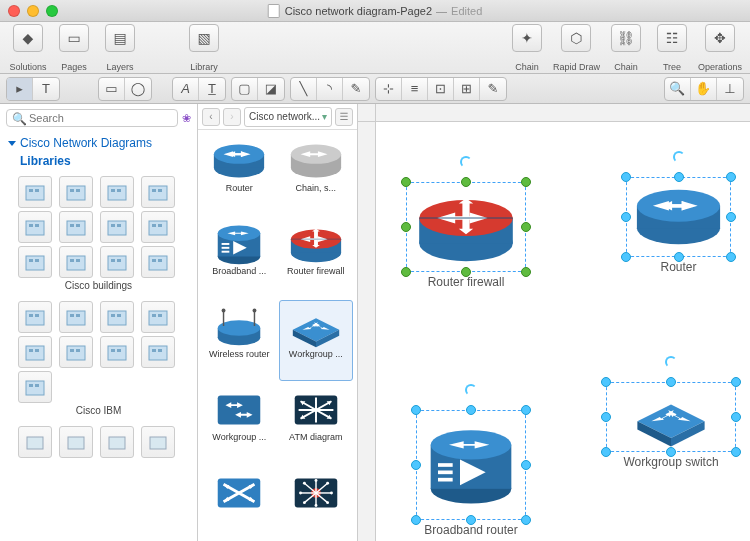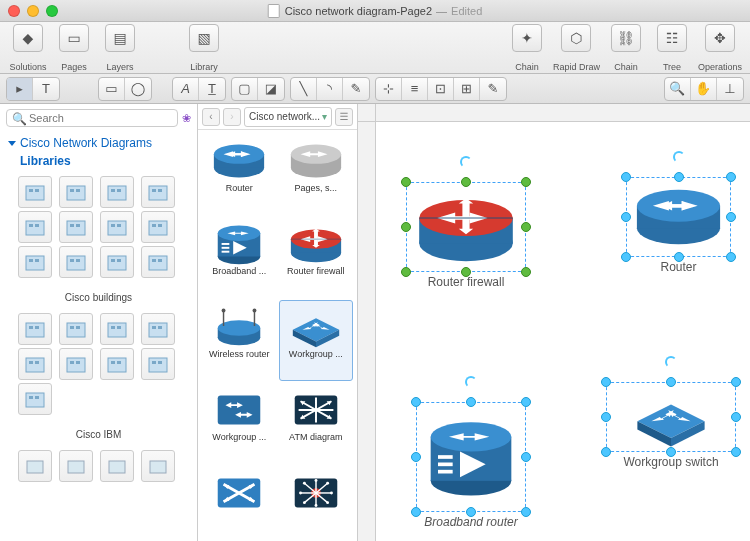--- a/index.html
+++ b/index.html
@@ -27,21 +27,21 @@
 .leftpanel{width:198px;border-right:1px solid #ccc;background:#fff;display:flex;flex-direction:column;overflow:hidden;}
 .searchrow{display:flex;align-items:center;padding:5px 6px;gap:4px;}
 .search-input{flex:1;height:18px;border:1px solid #ccc;border-radius:4px;padding:0 6px 0 22px;font-size:11px;color:#555;background:#fff;}
 .search-wrap{position:relative;flex:1}
 .search-wrap .sicon{position:absolute;left:6px;top:3px;color:#888;font-size:12px}
 .panel-head{color:#0a66c2;font-size:12px;padding:4px 8px 2px 8px;cursor:pointer}
 .panel-head .tri{display:inline-block;width:0;height:0;border-top:5px solid #0a66c2;border-left:4px solid transparent;border-right:4px solid transparent;margin-right:4px;vertical-align:middle;}
 .sub-head{color:#0a66c2;font-weight:bold;font-size:12px;padding:2px 8px 6px 20px;cursor:pointer}
 .lib-grid{display:grid;grid-template-columns:repeat(4,1fr);gap:3px;padding:2px 18px;}
 .lib-cell{width:34px;height:32px;border:1px solid #ccc;border-radius:3px;background:linear-gradient(#f9f9f9,#eee);display:flex;align-items:center;justify-content:center;cursor:pointer}
-.lib-label{text-align:center;font-size:10px;color:#444;margin:12px 0 8px}
+.lib-label{text-align:center;font-size:10px;color:#444;margin:0 0 8px}
 .midpanel{width:160px;border-right:1px solid #ccc;background:#fff;display:flex;flex-direction:column;}
 .mid-top{height:26px;display:flex;align-items:center;padding:2px 4px;gap:3px;border-bottom:1px solid #ddd;}
 .nav-btn{width:18px;height:18px;border:1px solid #ccc;border-radius:3px;background:#f4f4f4;display:flex;align-items:center;justify-content:center;font-size:10px;color:#888;cursor:pointer}
 .crumb{flex:1;height:20px;border:1px solid #ccc;border-radius:3px;background:#fff;display:flex;align-items:center;padding:0 4px;font-size:10px;color:#444;overflow:hidden;white-space:nowrap;cursor:pointer}
 .shape-grid{display:grid;grid-template-columns:1fr 1fr;gap:2px;padding:4px;overflow:auto;flex:1}
 .shape-cell{display:flex;flex-direction:column;align-items:center;padding:2px;cursor:pointer;border:1px solid transparent;border-radius:3px}
 .shape-cell.sel{border-color:#7eb3e6;background:#eaf2fb}
 .shape-svg{width:58px;height:46px;display:flex;align-items:center;justify-content:center}
 .shape-lbl{font-size:9px;color:#333;text-align:center;white-space:nowrap;overflow:hidden;width:100%;}
 .canvas-wrap{flex:1;position:relative;background:#fff;overflow:hidden}
@@ -368,21 +368,21 @@
             </svg>
           </div>
           <div class="shape-lbl">Router</div>
         </div>
         <div class="shape-cell">
           <div class="shape-svg">
             <svg width="58" height="44" viewBox="0 0 60 44">
               <use href="#shape-router-gray"></use>
             </svg>
           </div>
-          <div class="shape-lbl">Pages, s...</div>
+          <div class="shape-lbl">Chain, s...</div>
         </div>
         <div class="shape-cell">
           <div class="shape-svg">
             <svg width="58" height="44" viewBox="0 0 60 44">
               <use href="#shape-broadband"></use>
             </svg>
           </div>
           <div class="shape-lbl">Broadband ...</div>
         </div>
         <div class="shape-cell">
@@ -460,21 +460,21 @@
         </div>
         <div class="node" style="left: 250px; top: 55px; width: 105px;">
           <div class="spin" style="left:46.5px;top:-26px"></div>
           <div style="position:relative;width:105px;height:80px"><div class="sel-box" style="left:0;top:0;width:105px;height:80px"></div><svg width="105" height="80" viewBox="0 0 105 80">
               <g transform="translate(4.5,3.1999999999999957) scale(1.6)">
                 <use href="#shape-router-blue"></use>
               </g>
             </svg><div class="handle " style="left:-5px;top:-5px"></div><div class="handle " style="left:47.5px;top:-5px"></div><div class="handle " style="left:100px;top:-5px"></div><div class="handle " style="left:-5px;top:35px"></div><div class="handle " style="left:100px;top:35px"></div><div class="handle " style="left:-5px;top:75px"></div><div class="handle " style="left:47.5px;top:75px"></div><div class="handle " style="left:100px;top:75px"></div></div>
           <div class="node-lbl">Router</div>
         </div>
-        <div class="node" style="left: 40px; top: 280px; width: 110px; font-style: italic;">
+        <div class="node" style="left: 40px; top: 288px; width: 110px;">
           <div class="spin" style="left:49px;top:-26px"></div>
           <div style="position:relative;width:110px;height:110px"><div class="sel-box" style="left:0;top:0;width:110px;height:110px"></div><svg width="110" height="110" viewBox="0 0 110 110">
               <g transform="translate(0,12.833333333333336) scale(1.8333333333333333)">
                 <use href="#shape-broadband"></use>
               </g>
             </svg><div class="handle " style="left:-5px;top:-5px"></div><div class="handle " style="left:50px;top:-5px"></div><div class="handle " style="left:105px;top:-5px"></div><div class="handle " style="left:-5px;top:50px"></div><div class="handle " style="left:105px;top:50px"></div><div class="handle " style="left:-5px;top:105px"></div><div class="handle " style="left:50px;top:105px"></div><div class="handle " style="left:105px;top:105px"></div></div>
           <div class="node-lbl">Broadband router</div>
         </div>
         <div class="node" style="left: 230px; top: 260px; width: 130px;">
           <div class="spin" style="left:59px;top:-26px"></div>

